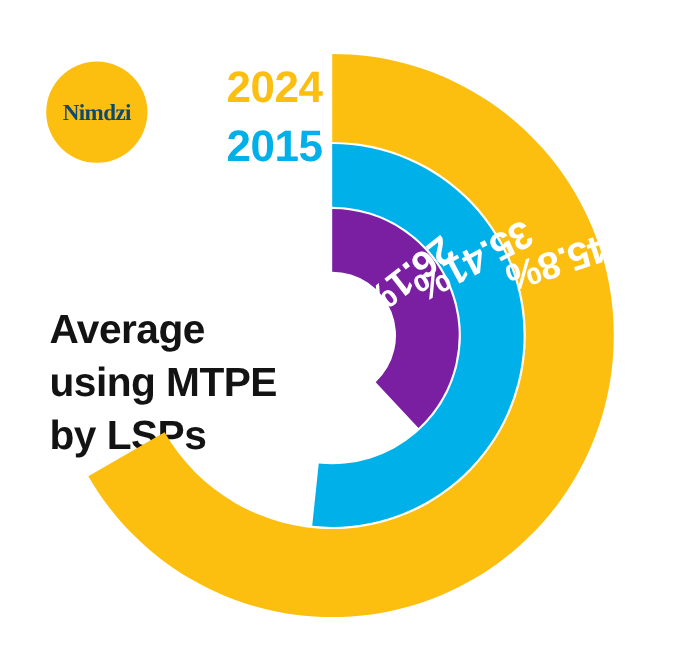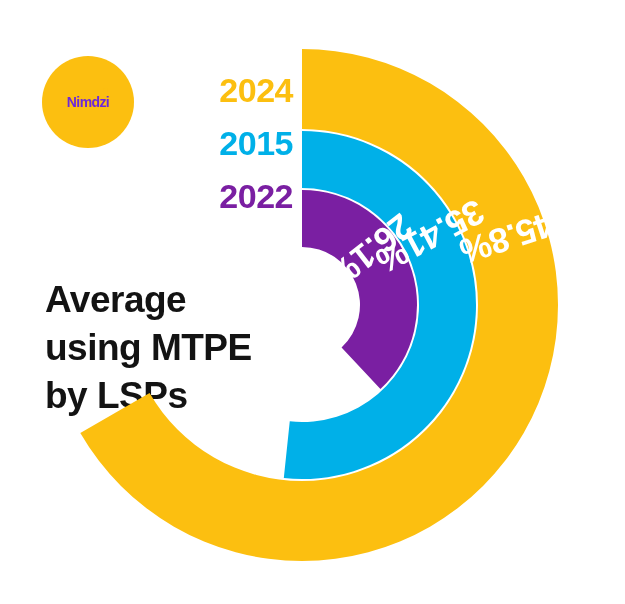--- a/index.html
+++ b/index.html
@@ -27,50 +27,49 @@
     width: 92px;
     height: 92px;
     border-radius: 50%;
     background: #FCBF10;
     display: flex;
     align-items: center;
     justify-content: center;
   }
   #logo-wordmark {
     position: relative;
-    font-family: Liberation Sans, sans-serif;
-    font-size: 14px;
+    font-family: Liberation Serif, serif;
+    font-size: 21px;
     font-weight: bold;
     letter-spacing: -0.6px;
-    color: #6d28d9;
+    color: #0c4a6e;
     line-height: 1;
     white-space: nowrap;
   }
   #logo-dot {
     position: absolute;
     right: 1px;
     top: -7px;
     width: 5px;
     height: 5px;
     border-radius: 50%;
     background: #FCBF10;
   }
 
   
   .year-label {
     position: absolute;
     right: 332px;           
     text-align: right;
     font-family: "Liberation Sans", sans-serif;
-    font-size: 34px;
+    font-size: 40px;
     font-weight: bold;
     letter-spacing: -0.5px;
     line-height: 1;
     white-space: nowrap;
-    margin-top: 13px;
   }
   #year-2024 { top: 60px;  color: #FCBF10; }
   #year-2023 { top: 113px; color: #00B0E8; }
   #year-2022 { top: 166px; color: #7A1FA2; }
 
   
   #headline {
     position: absolute;
     left: 45px;
     top: 276px;
@@ -110,21 +109,20 @@
 
   <div id="logo">
     <span id="logo-wordmark">
       <span>Nimdzi</span>
       <span id="logo-dot"></span>
     </span>
   </div>
 
   <div class="year-label" id="year-2024">2024</div>
   <div class="year-label" id="year-2023">2015</div>
-  <div class="year-label" id="year-2022">2022</div>
 
   <div id="headline">
     <span class="hl">Average</span>
     <span class="hl">using MTPE</span>
     <span class="hl">by LSPs</span>
   </div>
 
   <svg id="radial-chart" viewBox="0 0 625 604">
     <g id="arc-bands">
         <path d="M 302 190 A 115 115 0 0 1 380.42981140718734 389.1056756862046 L 341.5559048836249 347.4185146939119 A 58 58 0 0 0 302 247 Z" fill="#7A1FA2"></path>

